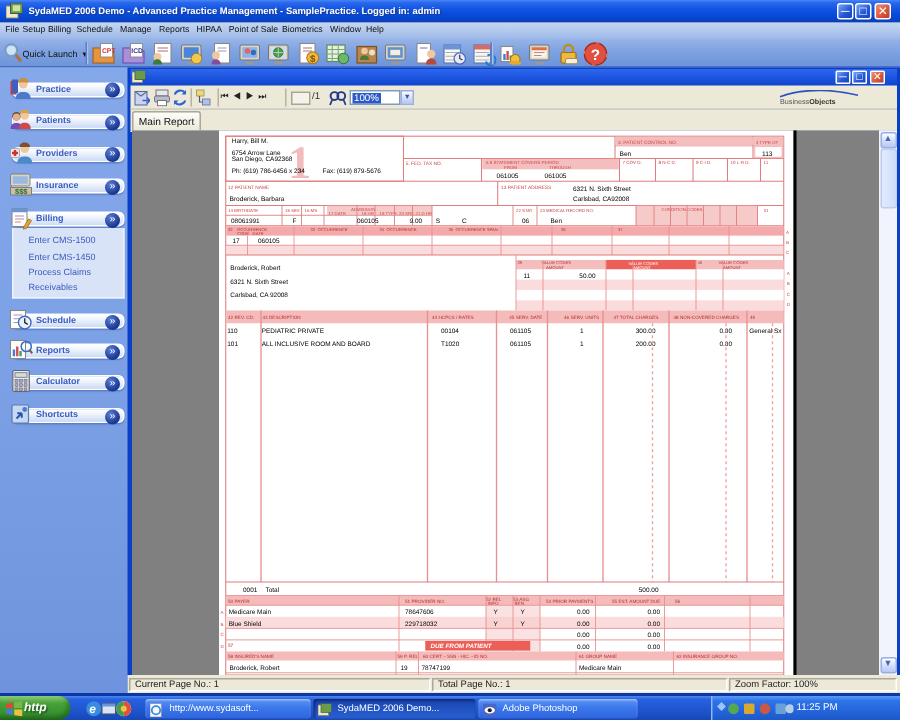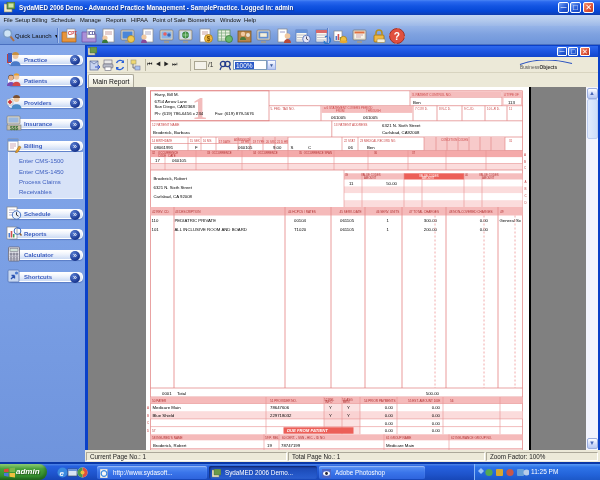--- a/index.html
+++ b/index.html
@@ -680,21 +680,21 @@
 
 <div class="abs" id="statusbar"></div>
 <div class="abs spanel" style="left:86px;width:201px;">Current Page No.: 1</div>
 <div class="abs spanel" style="left:288px;width:197px;">Total Page No.: 1</div>
 <div class="abs spanel" style="left:486px;width:112px;">Zoom Factor: 100%</div>
 
 <div class="abs" id="bedge"></div>
 <div class="abs" id="taskbar"></div>
 <div class="abs" id="tray"></div>
 <div class="abs" id="startbtn">
-    <span>admin</span>
+    <span>http</span>
   </div>
 <svg class="abs" style="left:4px;top:467px;" width="11" height="11" viewBox="0 0 12 12">
     <path d="M0 2.5 L5 1.5 V5.5 H0z" fill="#e0483a"></path>
     <path d="M6 1.3 L12 .5 V5.5 H6z" fill="#7ab84a"></path>
     <path d="M0 6.5 H5 V10.5 L0 9.5z" fill="#4a78d8"></path>
     <path d="M6 6.5 H12 V11.5 L6 10.7z" fill="#f0c040"></path>
   </svg>
 <div class="abs" style="left:54px;top:466px;width:14px;height:13px;"></div>
 <svg class="abs" style="left:57px;top:467px;" width="11" height="11" viewBox="0 0 11 11">
     <circle cx="5.5" cy="5.5" r="5" fill="#3a8ae0"></circle>

